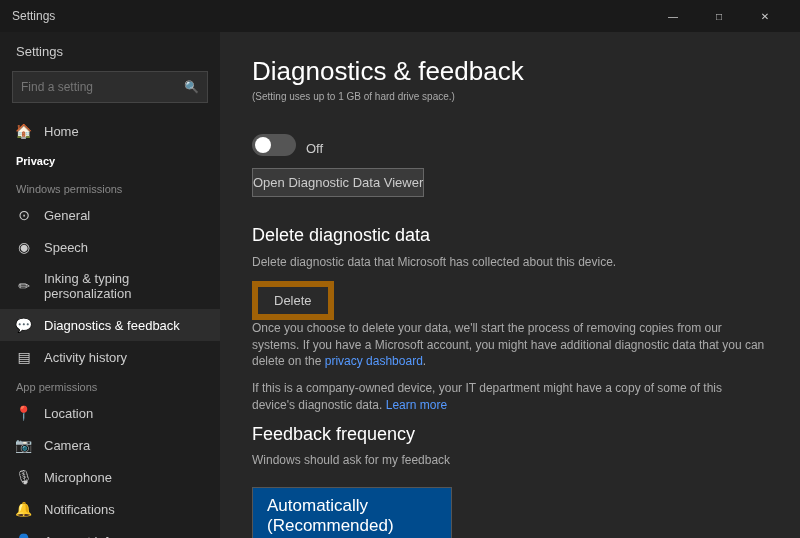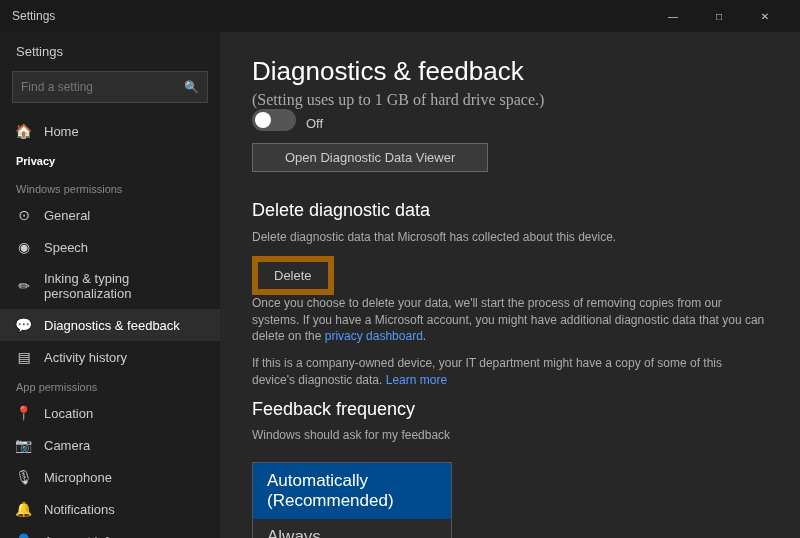--- a/index.html
+++ b/index.html
@@ -130,24 +130,23 @@
       overflow-y: auto;
       position: relative;
     }
     .page-title {
       font-size: 26px;
       font-weight: 300;
       color: #ffffff;
       margin-bottom: 4px;
     }
     .page-subtitle {
-      font-size: 16px;
+      font-size: 10px;
       color: #aaaaaa;
-      margin-bottom: 0;
-      font-family: Liberation Serif, serif;
+      margin-bottom: 32px;
     }
 
     
     .toggle-row {
       display: flex;
       align-items: flex-end;
       gap: 10px;
       margin-bottom: 12px;
     }
     .toggle {
@@ -178,21 +177,21 @@
     .toggle-label {
       font-size: 13px;
       color: #cccccc;
     }
 
     
     .btn {
       background: #3a3a3a;
       border: 1px solid #666;
       color: #cccccc;
-      padding: 6px 32px;
+      padding: 6px 0;
       font-size: 13px;
       cursor: pointer;
       margin-bottom: 20px;
     }
     .btn-dark {
       background: #2a2a2a;
       border: 6px solid #a16207;
       color: #cccccc;
       padding: 6px 16px;
       font-size: 13px;

